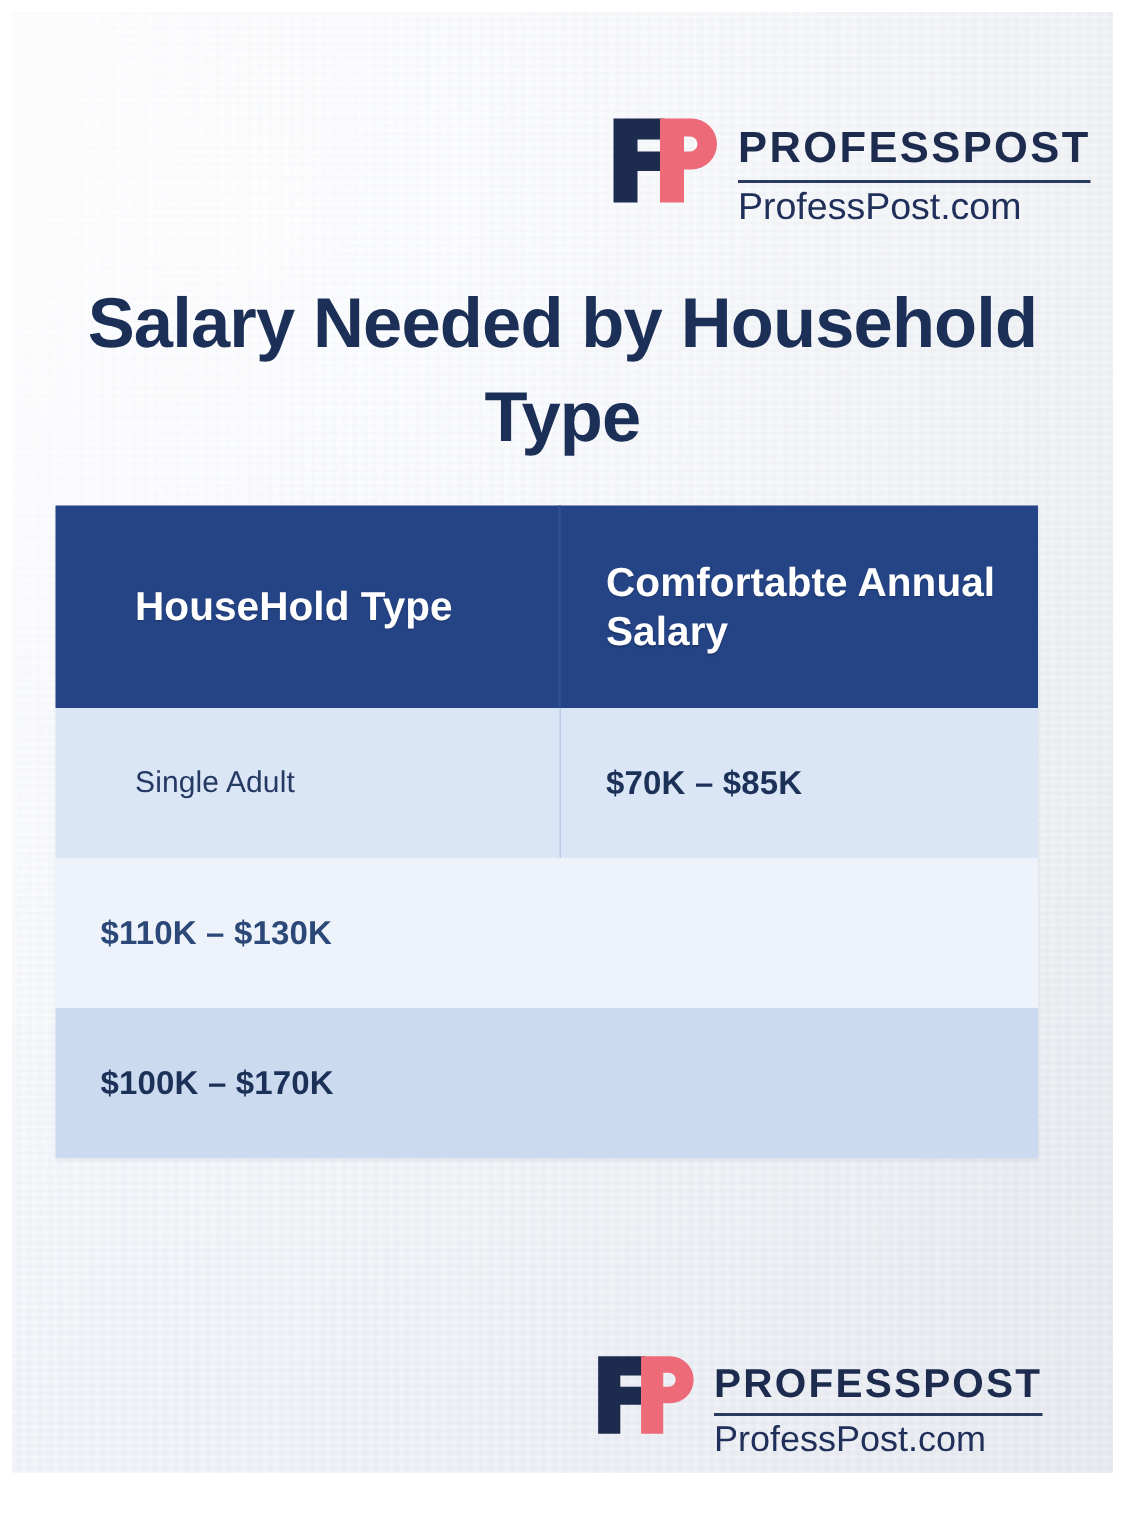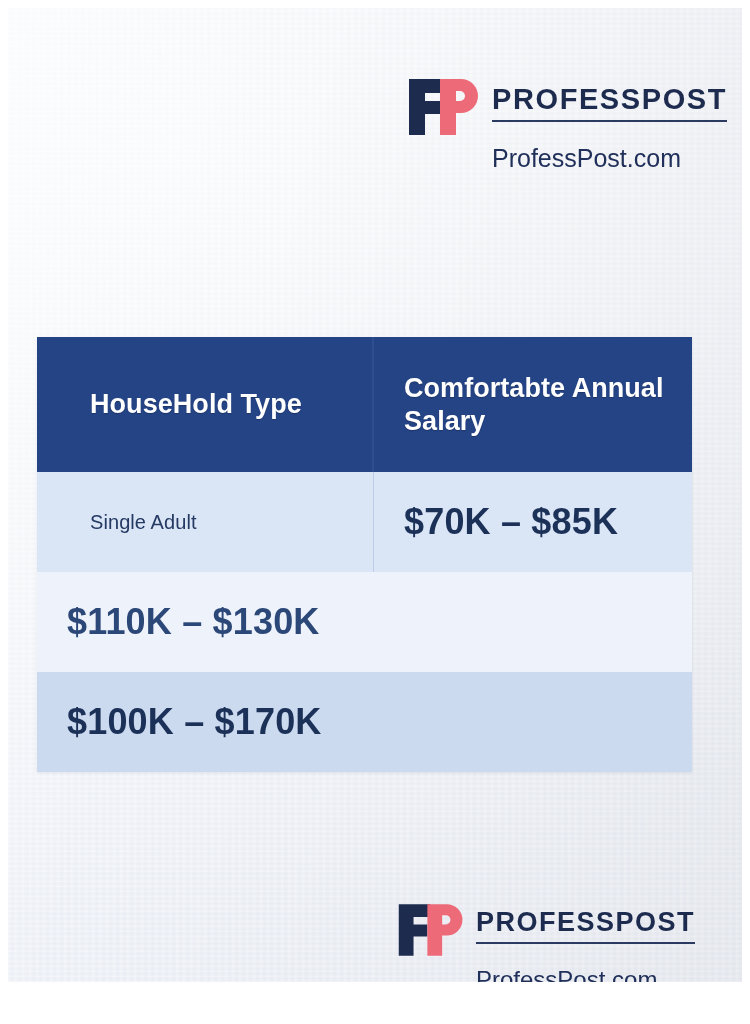--- a/index.html
+++ b/index.html
@@ -82,21 +82,20 @@
   .logo-rule {
     height: 2px;
     background: #2a3a60;
     margin: 6px 0 3px 0;
     width: 100%;
   }
   .logo-url {
     color: #20305a;
     line-height: 1.05;
     white-space: nowrap;
-    margin-top: 20px;
   }
   .logo-top .logo-url { font-size: 25px; }
   .logo-bot .logo-url { font-size: 24px; }
 
   
   #title {
     position: absolute;
     left: 0;
     right: 0;
     top: 176px;
@@ -149,21 +148,21 @@
   .r3 .tcell { background: #ccdaf0; }
 
   .type-text {
     color: #243a63;
     font-size: 20px;
     font-weight: normal;
     letter-spacing: .004em;
   }
   .salary-text {
     color: #1c3158;
-    font-size: 36px;
+    font-size: 22px;
     font-weight: bold;
     letter-spacing: .005em;
   }
   .r2 .salary-text { color: #2b4878; text-align: center; }
 </style>
 </head>
 <body>
 
 <div id="poster">
 
@@ -174,20 +173,21 @@
         <path d="M34 3 H55 a17 17 0 0 1 0 34 H50 V59 H34 Z M50 15 V25 H54 a5 5 0 0 0 0 -10 Z" fill="#ed6b78"></path>
       </svg>
     </div>
     <div class="logo-words">
       <div class="logo-wordmark">PROFESSPOST</div>
       <div class="logo-rule"></div>
       <div class="logo-url">ProfessPost.com</div>
     </div>
   </div>
 
+  <div id="title">Salary Needed by Household Type</div>
 
   <div id="table">
 
     <div class="trow thead">
       <div class="tcell col-a">
         <span>HouseHold Type</span>
       </div>
       <div class="tcell col-b">
         <span>Comfortabte Annual Salary</span>
       </div>

